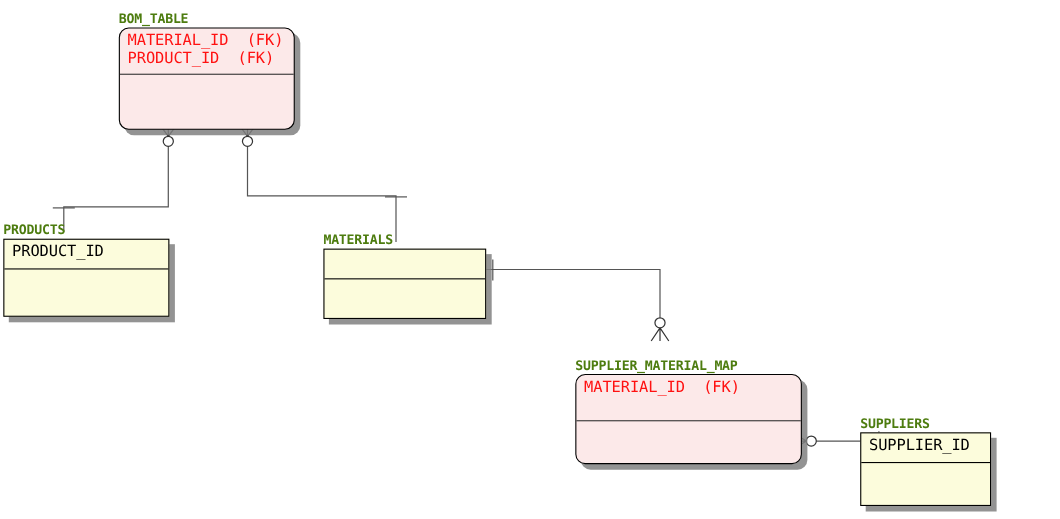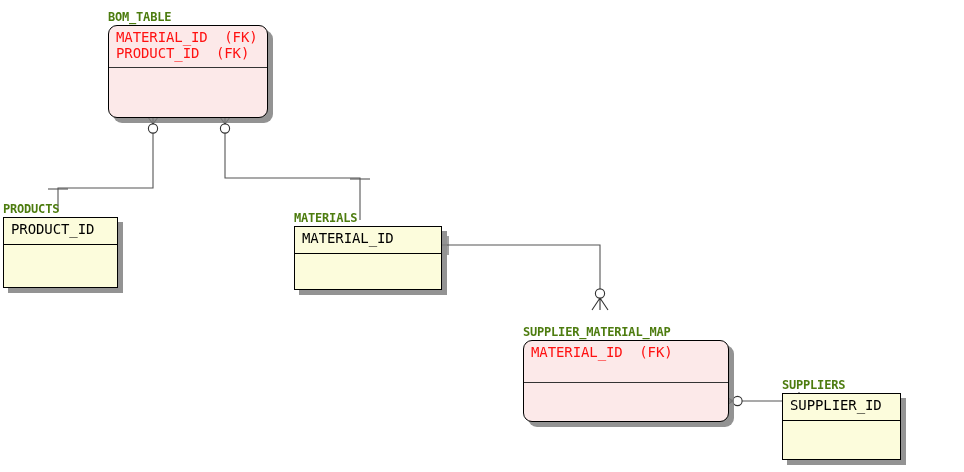--- a/index.html
+++ b/index.html
@@ -129,36 +129,33 @@
     <div class="entity-title">BOM_TABLE</div>
     <div class="entity-box rounded">
       <div class="attr-block">
         <div class="attr fk">MATERIAL_ID  (FK)</div>
         <div class="attr fk">PRODUCT_ID  (FK)</div>
       </div>
       <div class="divider" style="top:41px;"></div>
     </div>
   </div>
 
-  <div class="entity" style="left:3px; top:217px; width:115px; height:71px;">
+  <div class="entity" style="left:3px; top:217px; width:115px; height:71px;padding-left:36px;">
     <div class="entity-title">PRODUCTS</div>
     <div class="entity-box">
       <div class="attr-block">
         <div class="attr">PRODUCT_ID</div>
       </div>
       <div class="divider" style="top:26px;"></div>
     </div>
   </div>
 
   <div class="entity" style="left:294px; top:226px; width:148px; height:64px;">
     <div class="entity-title">MATERIALS</div>
     <div class="entity-box">
-      <div class="attr-block">
-        <div class="attr">MATERIAL_ID</div>
-      </div>
       <div class="divider" style="top:26px;"></div>
     </div>
   </div>
 
   <div class="entity" style="left:485px; top:340px; width:206px; height:82px;margin-left:38px;">
     <div class="entity-title">SUPPLIER_MATERIAL_MAP</div>
     <div class="entity-box rounded">
       <div class="attr-block">
         <div class="attr fk">MATERIAL_ID  (FK)</div>
       </div>

